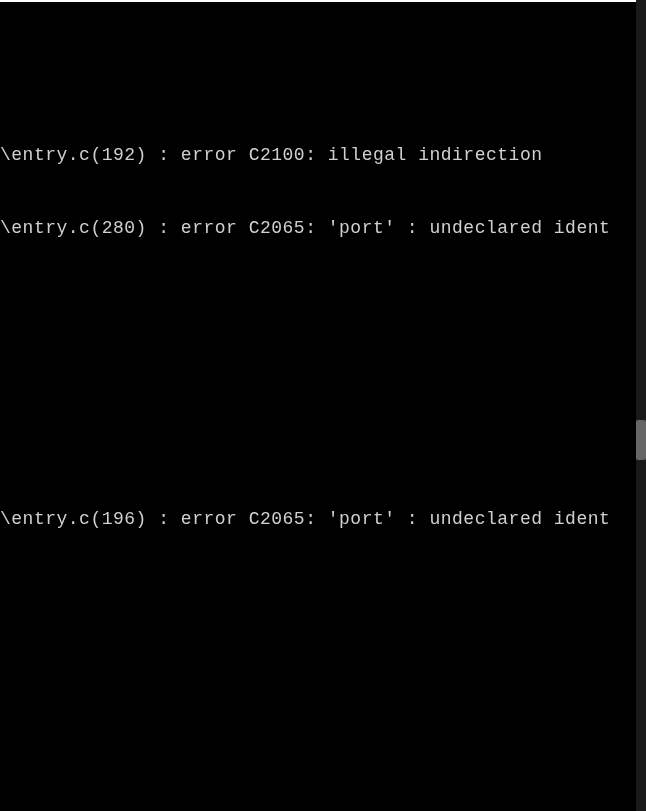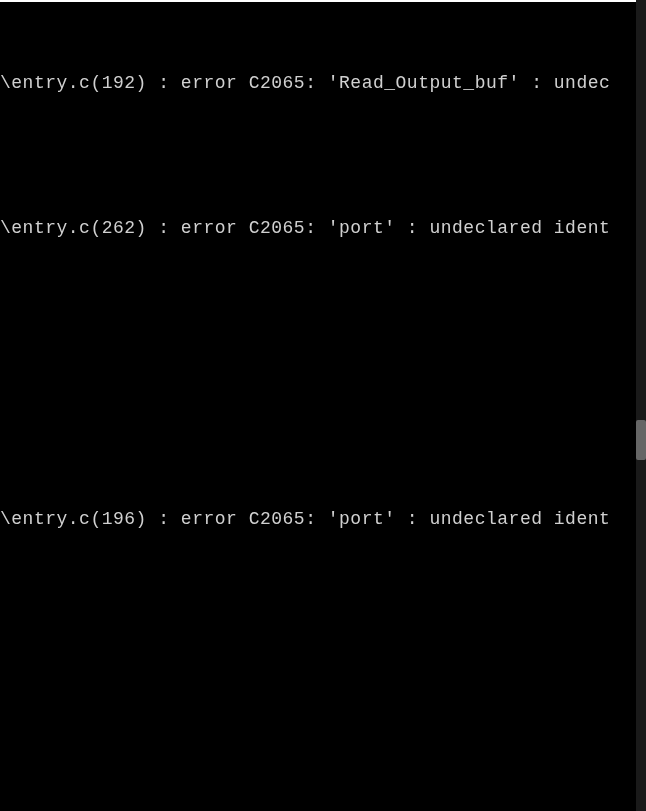--- a/index.html
+++ b/index.html
@@ -54,23 +54,23 @@
       background-color: #ffffff;
       margin-bottom: 20px;
     }
   </style>
 </head>
 <body>
 
 <div class="top-border"></div>
 
 <div class="terminal">
-  <span class="error-line">\entry.c(192) : error C2065: 'Read_Output_buf' : undec</span>
   <div class="gap"></div>
-  <span class="error-line">\entry.c(262) : error C2065: 'port' : undeclared ident</span>
+  <span class="error-line">\entry.c(192) : error C2100: illegal indirection</span>
+  <span class="error-line">\entry.c(280) : error C2065: 'port' : undeclared ident</span>
   <div class="gap"></div>
   <div class="gap"></div>
   <div class="gap"></div>
   <span class="error-line">\entry.c(196) : error C2065: 'port' : undeclared ident</span>
   
   
   
   
   
   

